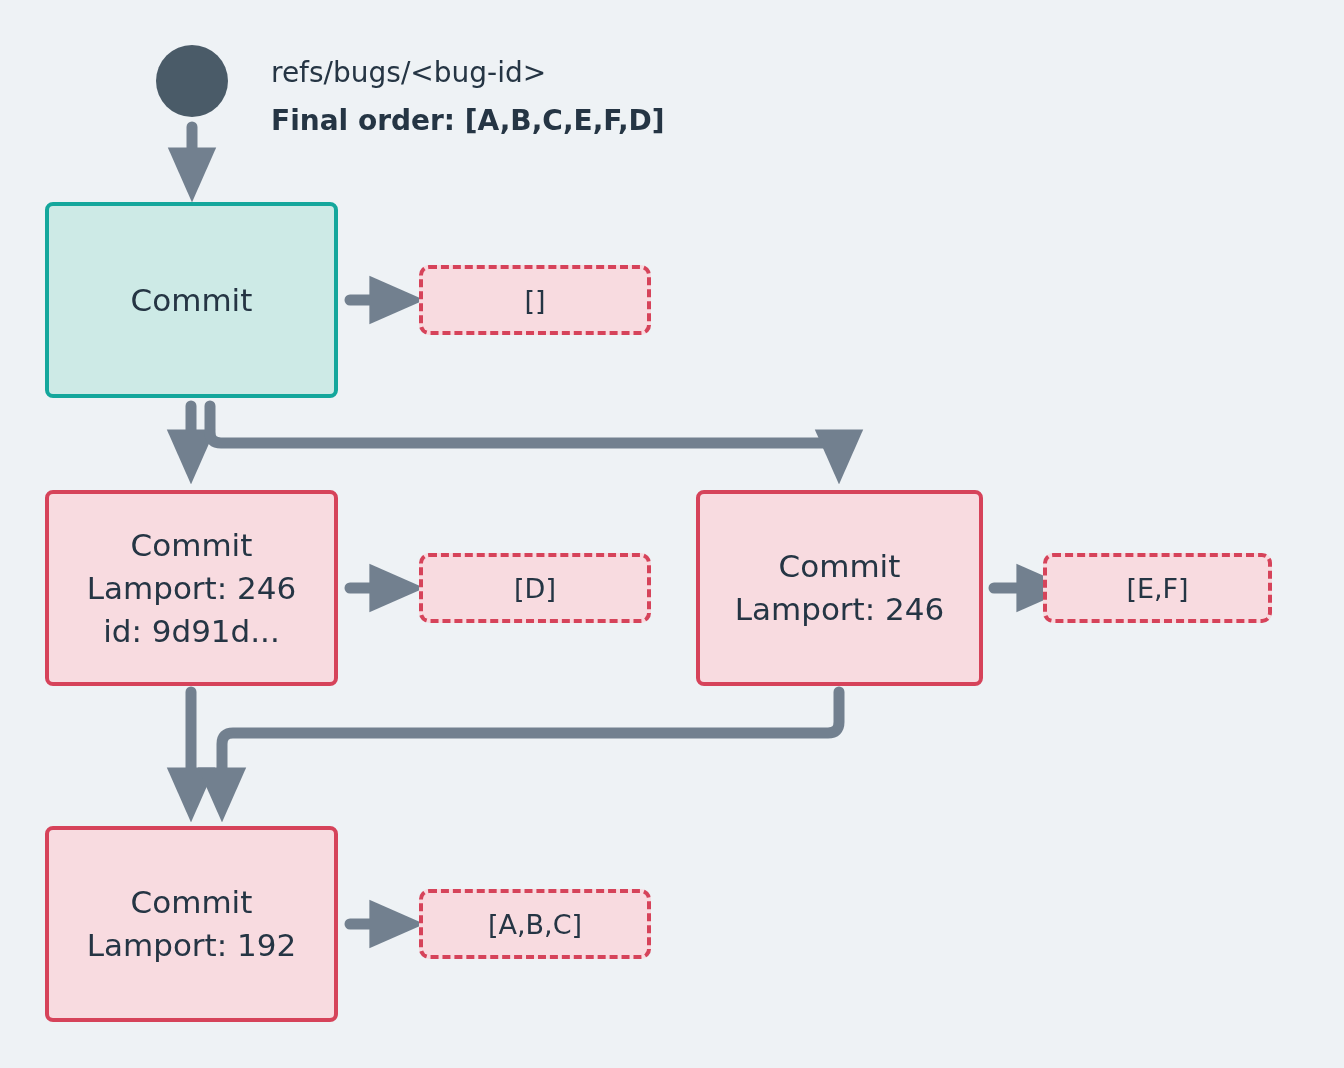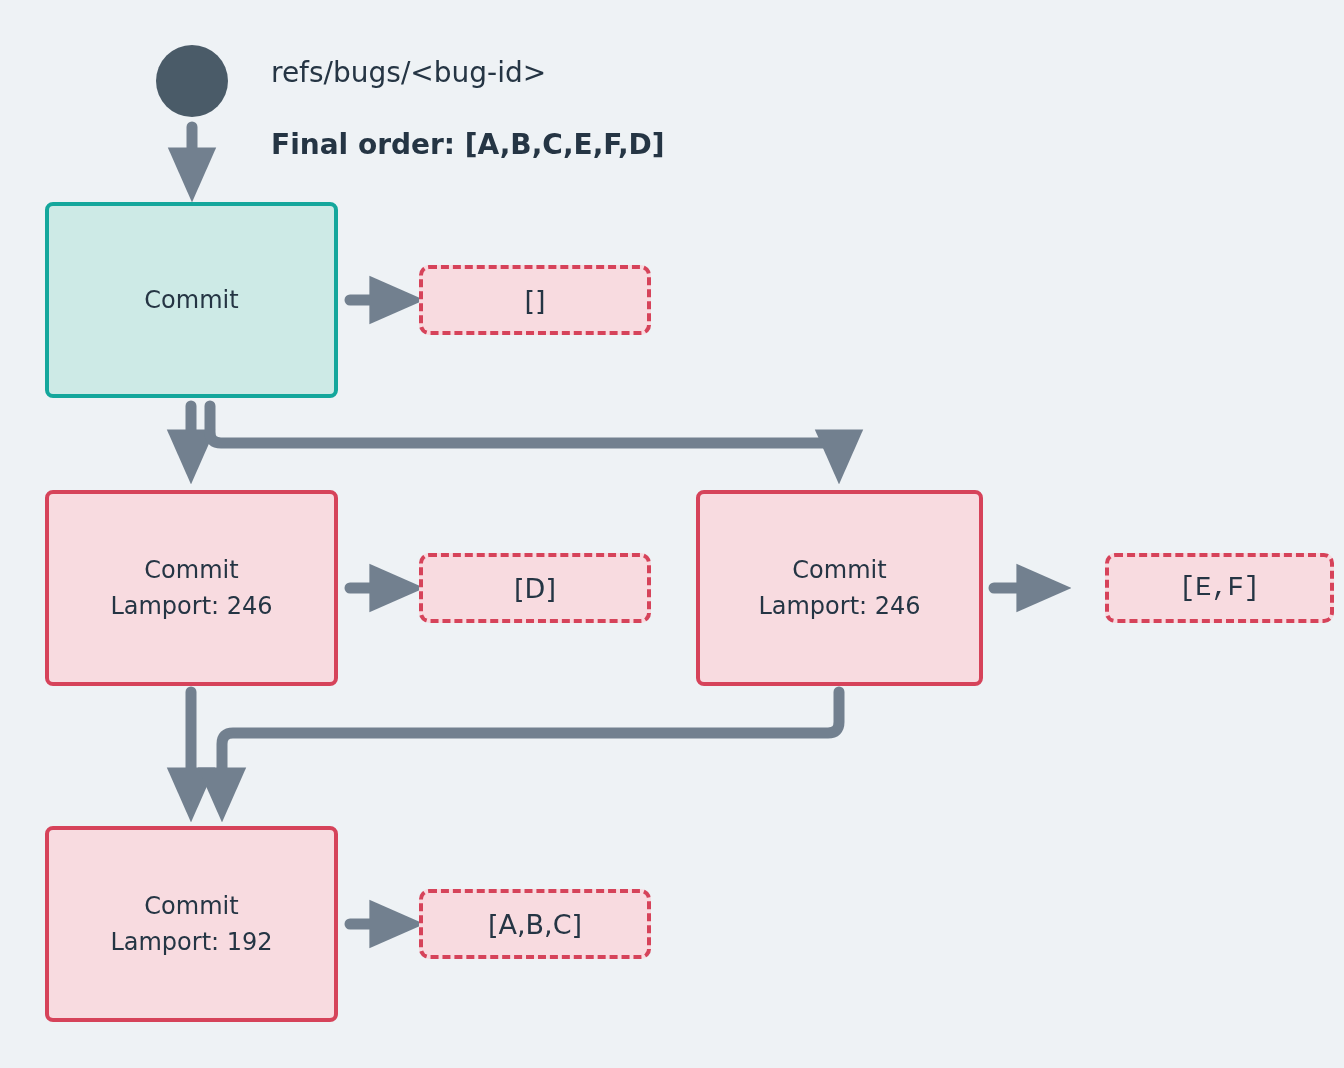--- a/index.html
+++ b/index.html
@@ -42,34 +42,34 @@
     white-space: nowrap;
   }
   .ref-label {
     left: 271px;
     top: 56px;
     font-size: 28px;
     font-weight: 400;
   }
   .final-order-label {
     left: 271px;
-    top: 128px;
+    top: 104px;
     font-size: 28px;
     font-weight: 700;
   }
   .commit-node {
     position: absolute;
     box-sizing: border-box;
     border-radius: 8px;
     display: flex;
     flex-direction: column;
     align-items: center;
     justify-content: center;
     color: #253544;
-    font-size: 24px;
+    font-size: 31px;
     line-height: 1.0;
   }
   .commit-node .line {
     display: block;
     padding: 6px 0;
     white-space: nowrap;
   }
   .commit-node.teal {
     background: #cdeae6;
     border: 4px solid #14a79c;
@@ -146,41 +146,42 @@
   <div class="header-text ref-label">refs/bugs/&lt;bug-id&gt;</div>
   <div class="header-text final-order-label">Final order: [A,B,C,E,F,D]</div>
 
   <div class="commit-node teal" style="left:45px; top:202px; width:293px; height:196px;">
     <span class="line">Commit</span>
   </div>
 
   <div class="commit-node pink" style="left:45px; top:490px; width:293px; height:196px;">
     <span class="line">Commit</span>
     <span class="line">Lamport: 246</span>
+    <span class="line">id: 9d91d...</span>
   </div>
 
   <div class="commit-node pink" style="left:696px; top:490px; width:287px; height:196px;">
     <span class="line">Commit</span>
     <span class="line">Lamport: 246</span>
   </div>
 
   <div class="commit-node pink" style="left:45px; top:826px; width:293px; height:196px;">
     <span class="line">Commit</span>
     <span class="line">Lamport: 192</span>
   </div>
 
   <div class="ops-box" style="left:419px; top:265px; width:232px; height:70px;">
     <span>[]</span>
   </div>
 
   <div class="ops-box" style="left:419px; top:553px; width:232px; height:70px;">
     <span>[D]</span>
   </div>
 
-  <div class="ops-box" style="left:1105px; top:553px; width:229px; height:70px;font-family:Liberation Mono, monospace;">
+  <div class="ops-box" style="left:1043px; top:553px; width:229px; height:70px;">
     <span>[E,F]</span>
   </div>
 
   <div class="ops-box" style="left:419px; top:889px; width:232px; height:70px;">
     <span>[A,B,C]</span>
   </div>
 
 </div>
 
 </body></html>

